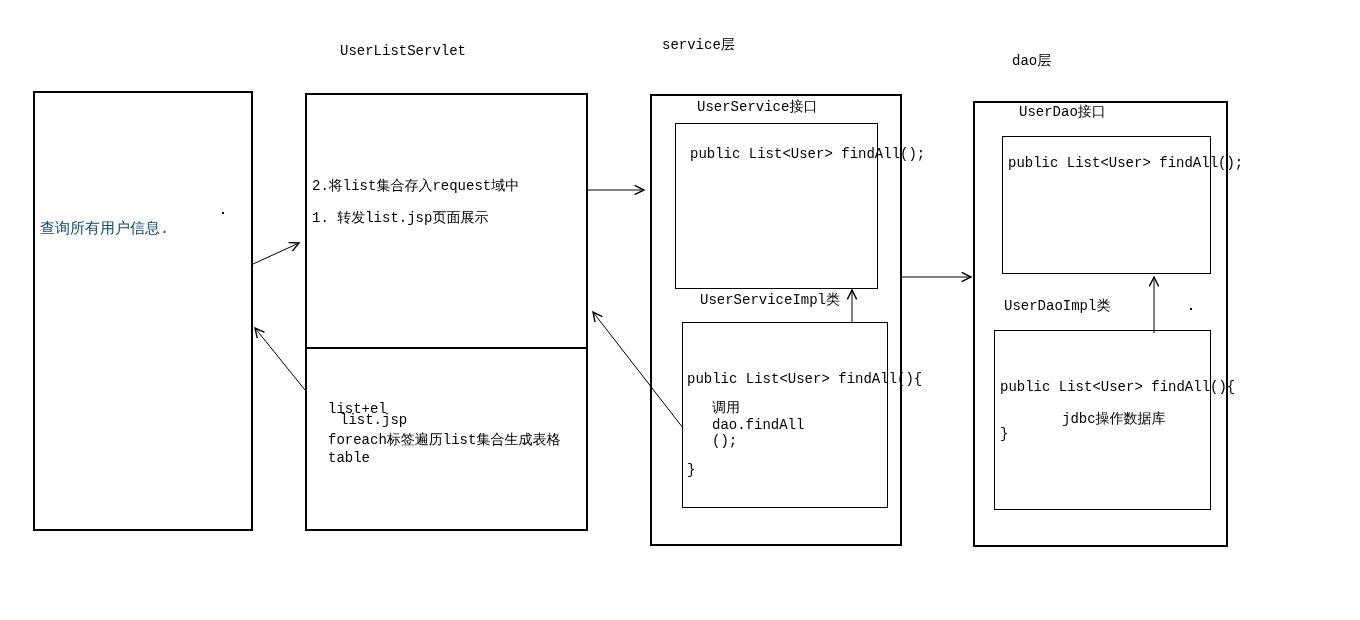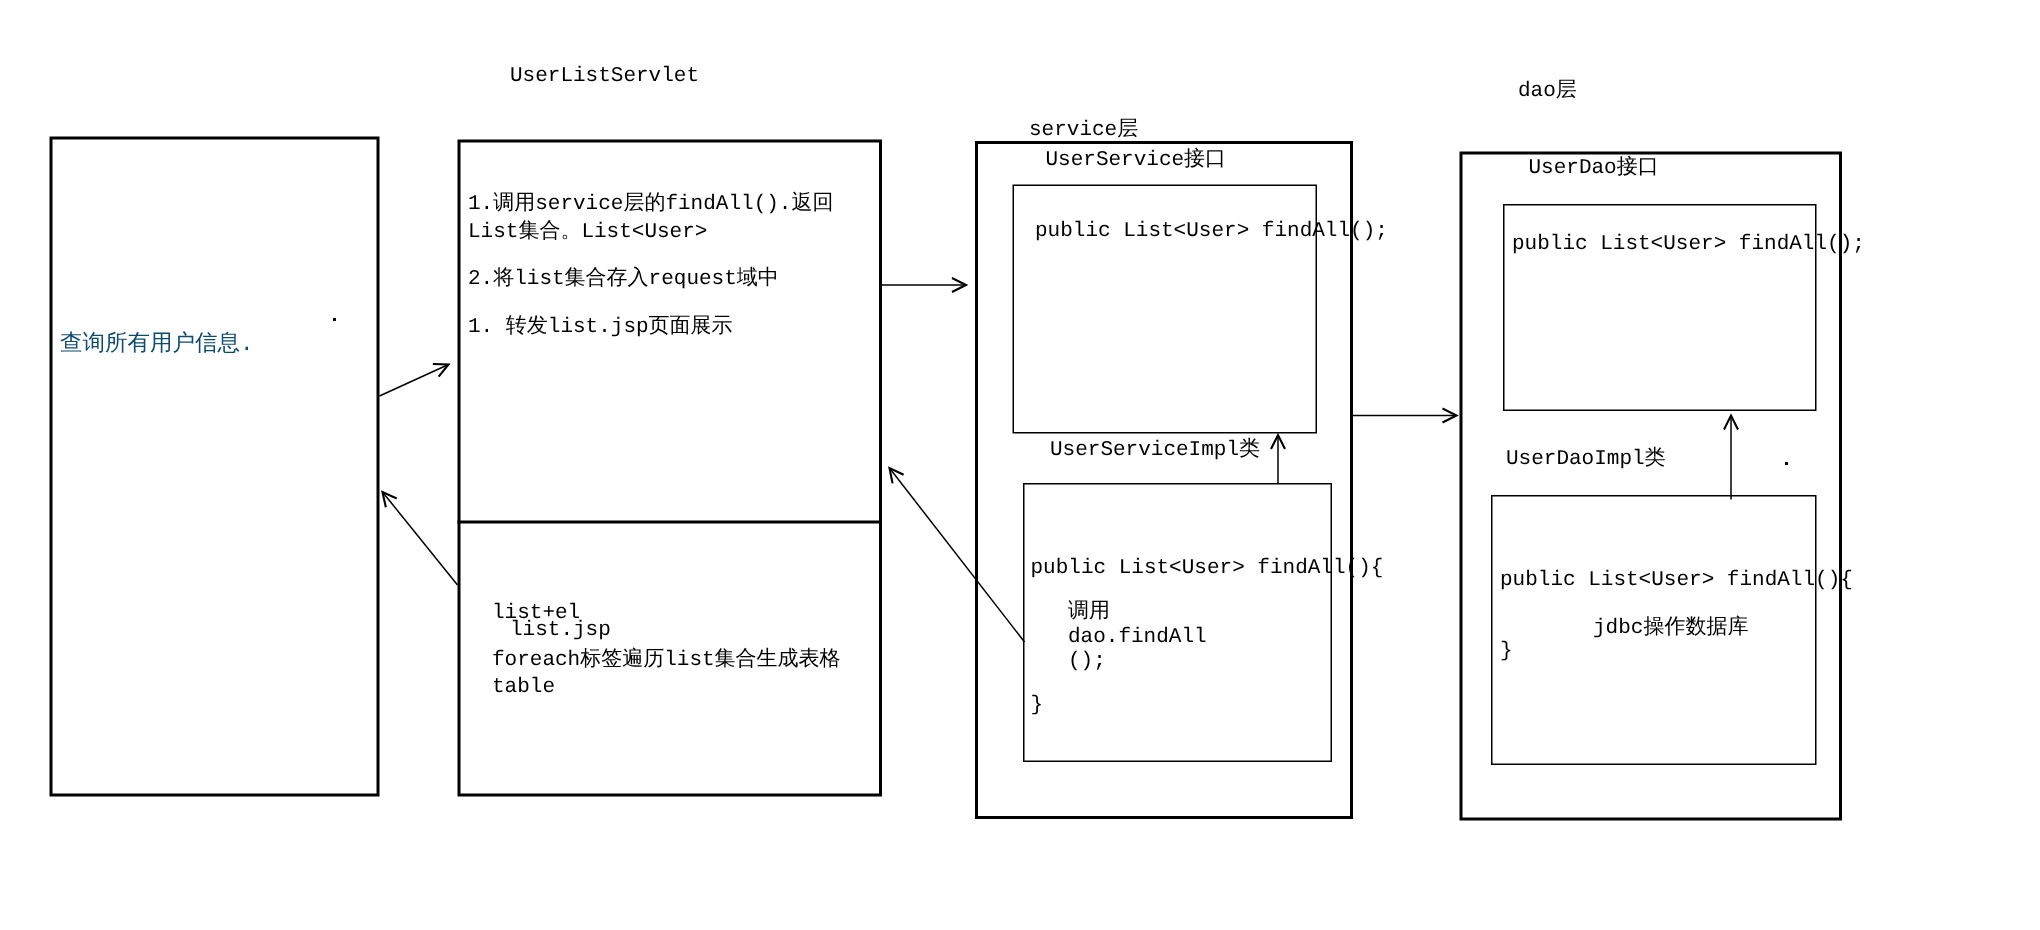--- a/index.html
+++ b/index.html
@@ -19,30 +19,29 @@
   .dot{position:absolute;width:2px;height:2px;background:#000;}
   .divider{position:absolute;height:2px;background:#000;}
   svg.arrows{position:absolute;left:0;top:0;pointer-events:none;}
 </style>
 </head>
 <body>
 
 <div id="canvas">
 
   <div class="txt nowrap" style="left:340px;top:42px;">UserListServlet</div>
-  <div class="txt nowrap" style="left:686px;top:36px;margin-top:42px;">service层</div>
+  <div class="txt nowrap" style="left:662px;top:36px;">service层</div>
   <div class="txt nowrap" style="left:1012px;top:52px;">dao层</div>
 
   <div class="box2" style="left:33px;top:91px;width:220px;height:440px;"></div>
   <div class="txt nowrap blue" style="left:40px;top:220px;font-size:15px;">查询所有用户信息.</div>
   <div class="dot" style="left:222px;top:212px;"></div>
 
   <div class="box2" style="left:305px;top:93px;width:283px;height:438px;"></div>
   <div class="divider" style="left:305px;top:347px;width:283px;"></div>
-  <div class="txt" style="left:312px;top:127px;width:264px;">1.调用service层的findAll().返回List集合。List&lt;User&gt;</div>
   <div class="txt nowrap" style="left:312px;top:177px;">2.将list集合存入request域中</div>
   <div class="txt nowrap" style="left:312px;top:209px;">1. 转发list.jsp页面展示</div>
   <div class="txt nowrap" style="left:340px;top:363px;margin-top:48px;">list.jsp</div>
   <div class="txt nowrap" style="left:328px;top:400px;">list+el</div>
   <div class="txt" style="left:328px;top:431px;width:252px;line-height:18px;">foreach标签遍历list集合生成表格table</div>
 
   <div class="box2" style="left:650px;top:94px;width:252px;height:452px;"></div>
   <div class="txt nowrap" style="left:697px;top:98px;">UserService接口</div>
   <div class="box1" style="left:675px;top:123px;width:203px;height:166px;"></div>
   <div class="txt nowrap" style="left:690px;top:145px;">public List&lt;User&gt; findAll();</div>

